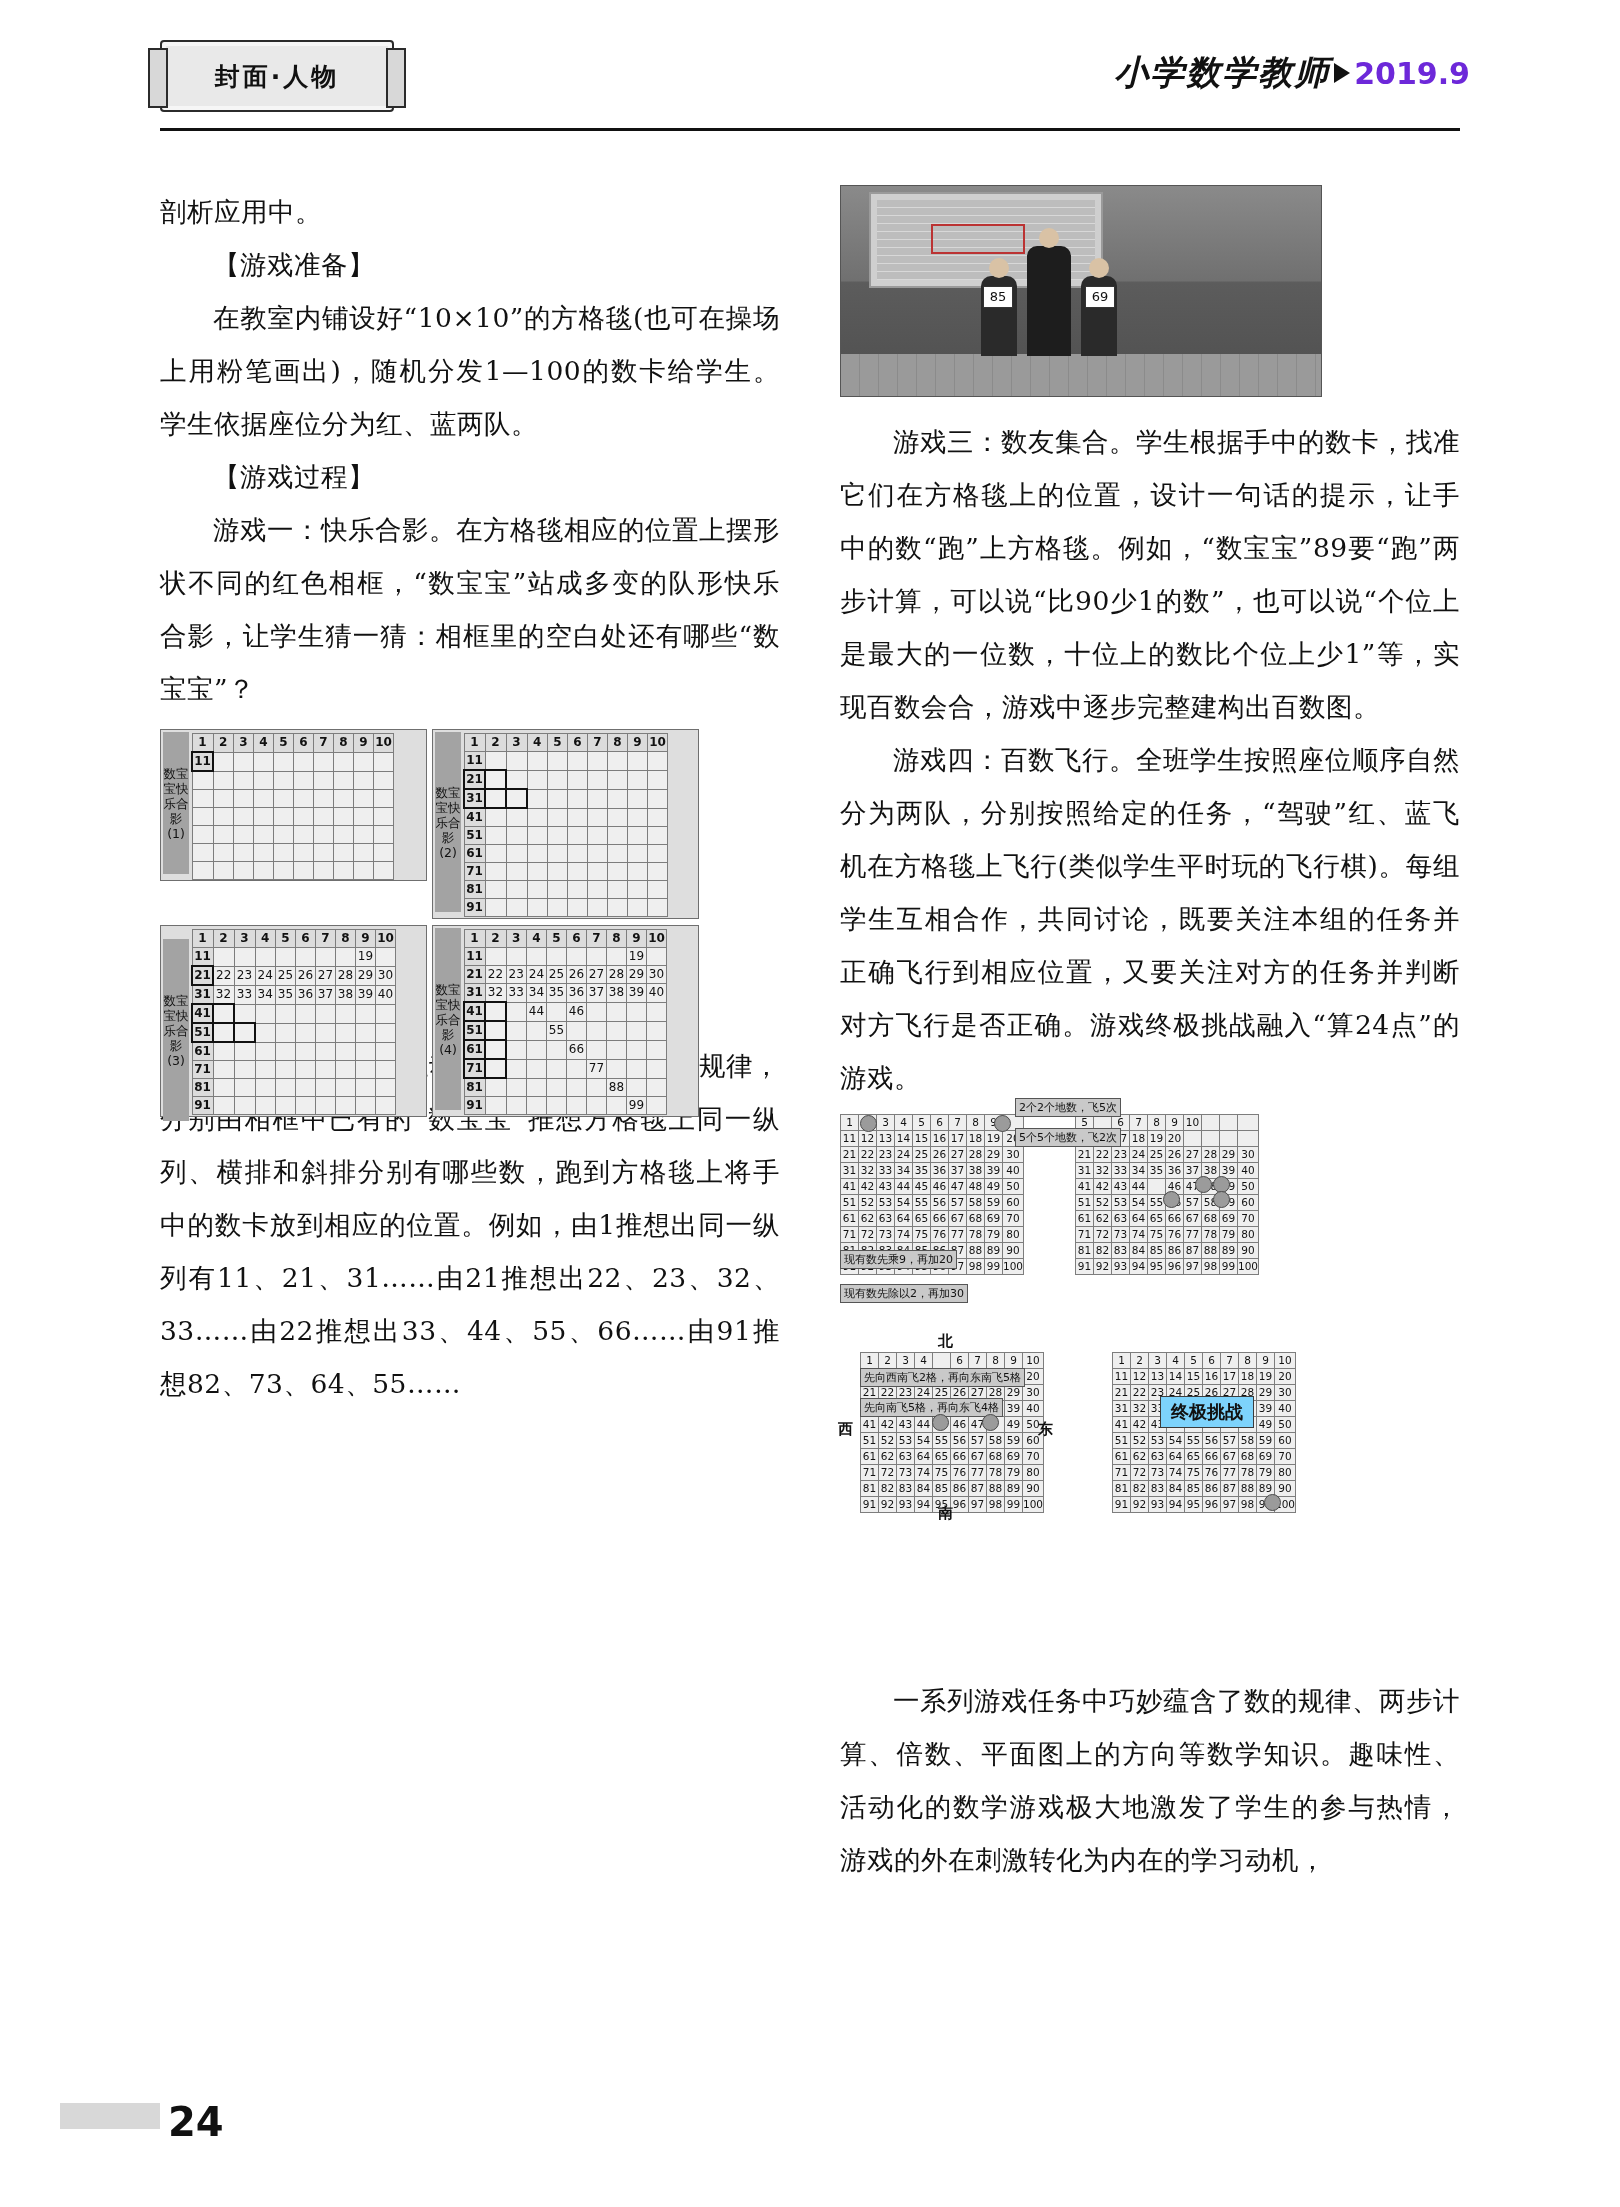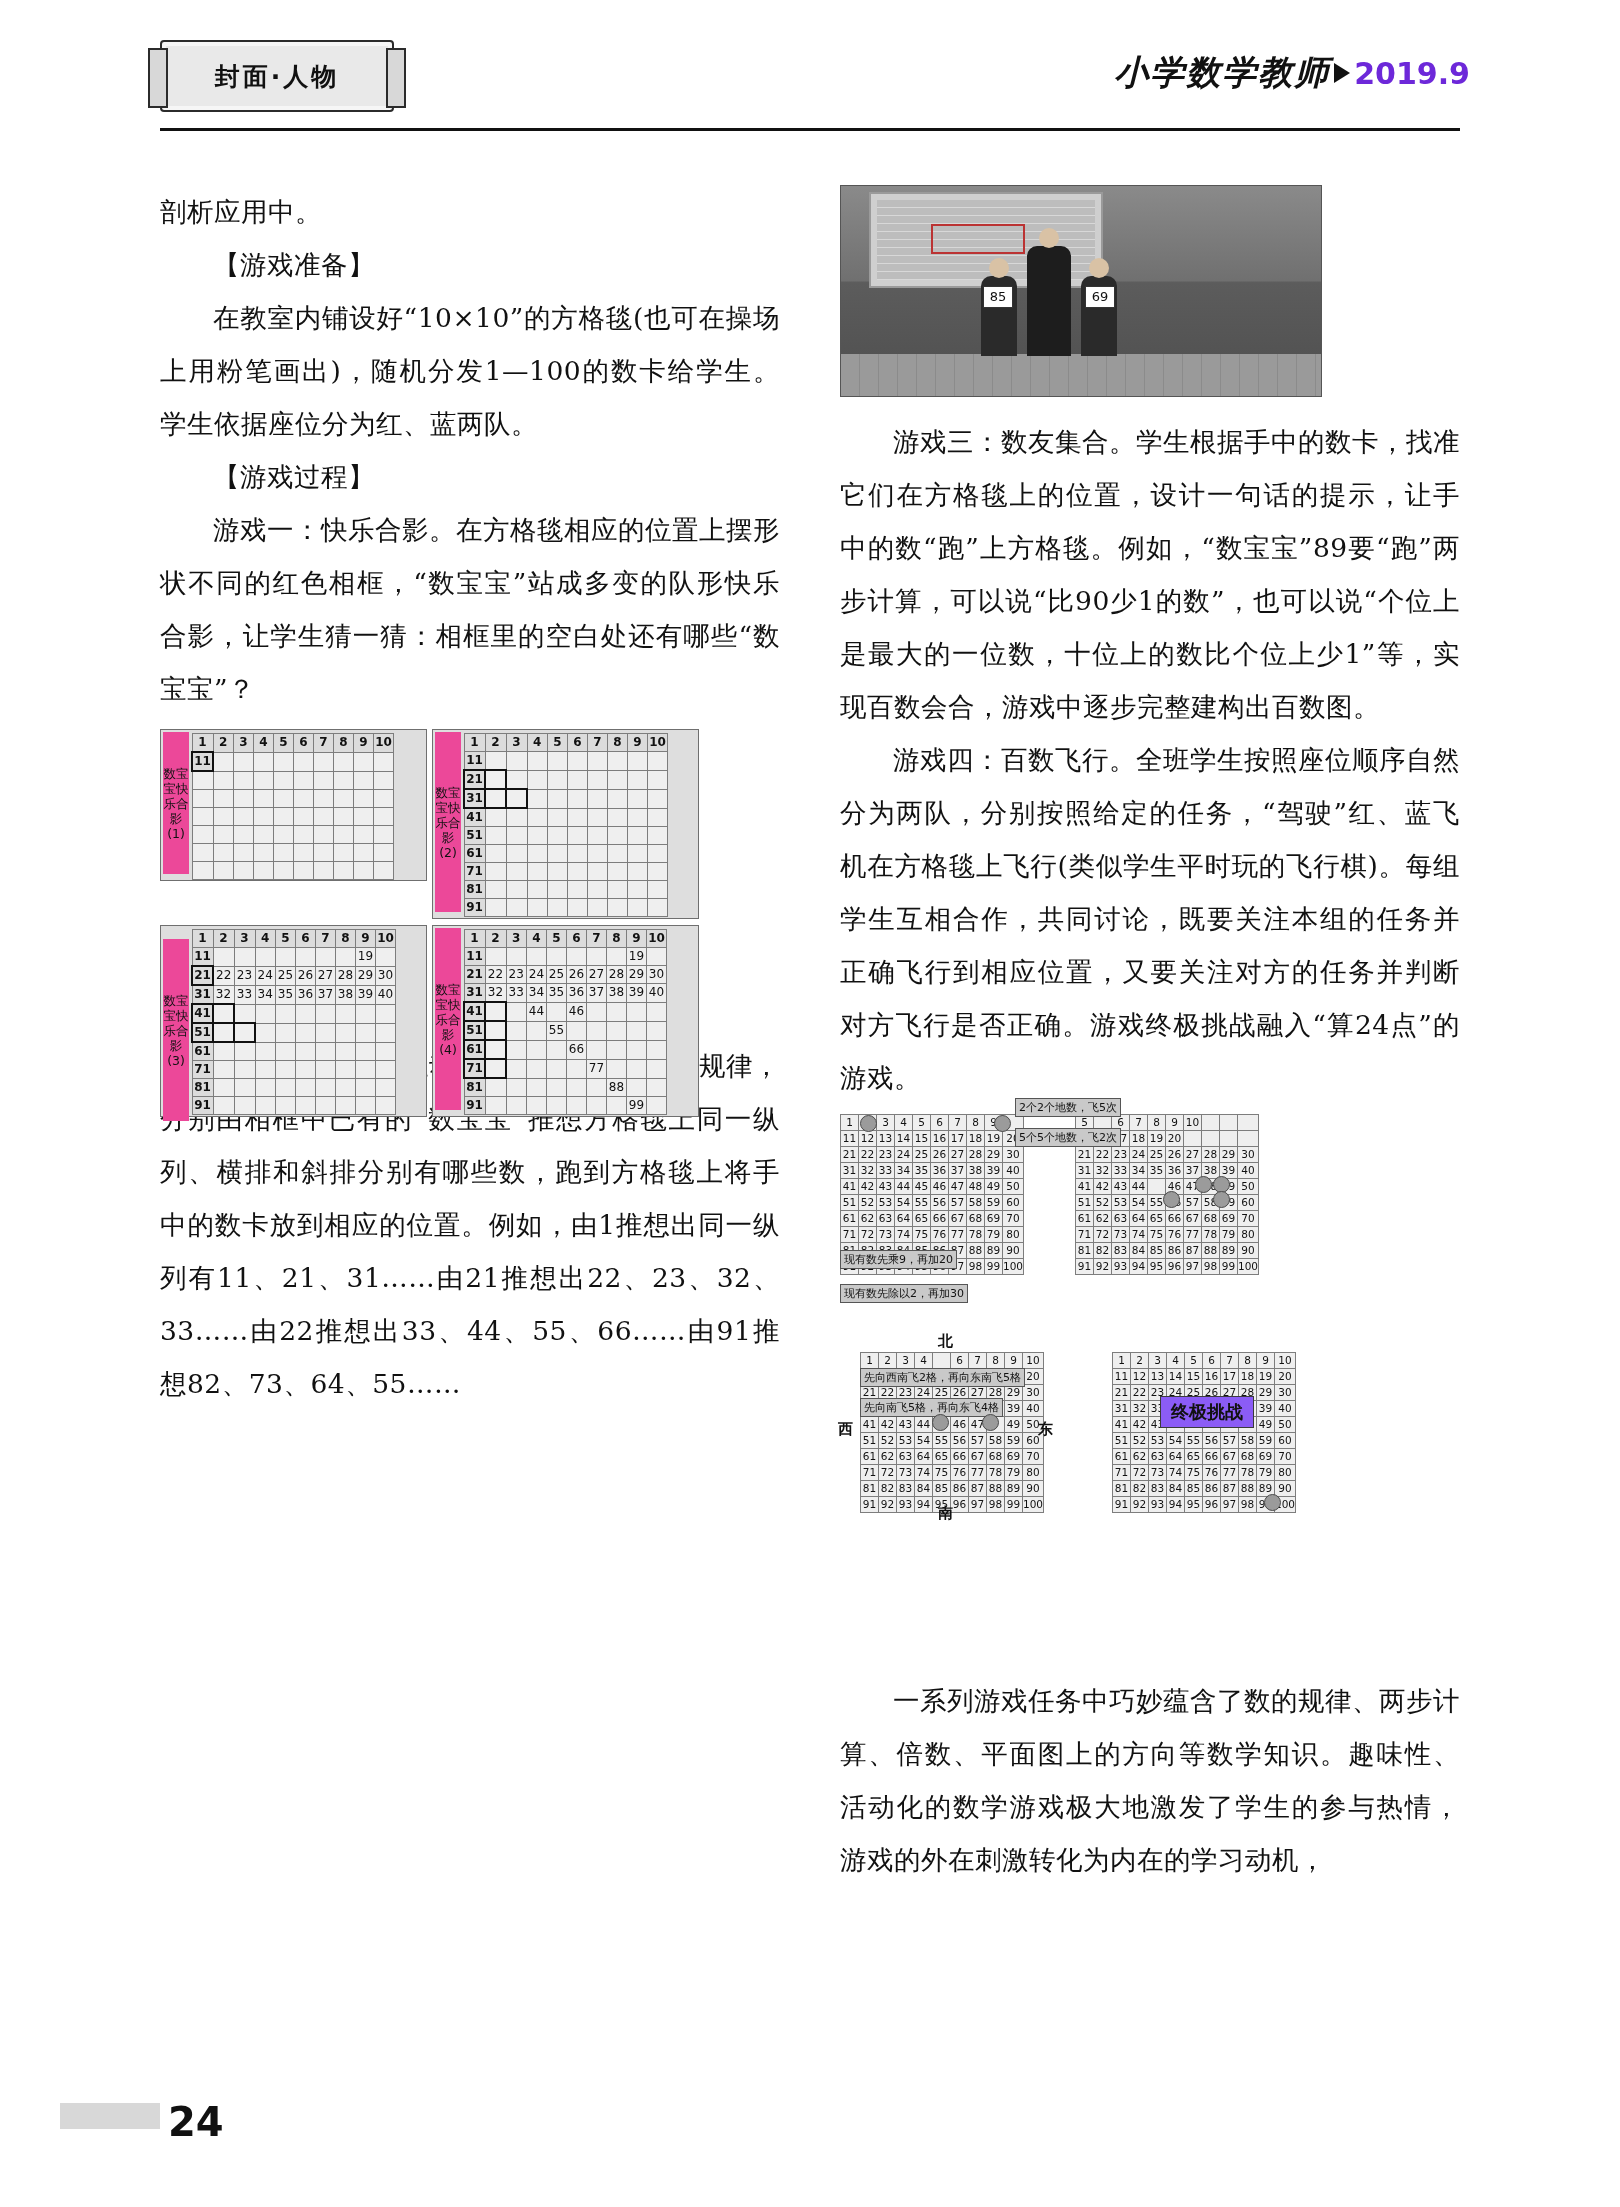--- a/index.html
+++ b/index.html
@@ -85,21 +85,21 @@
   .figwrap{position:relative;}
   .gridfig{
     position:absolute;
     background:#dedede;
     border:1px solid #6f6f6f;
     font-family:"DejaVu Sans", sans-serif;
   }
   .gridfig .label{
     position:absolute;left:2px;top:2px;width:26px;
     font-size:12.5px;line-height:15px;color:#111;text-align:center;
-    background:#ec4899;
+    background:#a3a3a3;
   }
   table.hg{border-collapse:collapse;position:absolute;}
   table.hg td{
     width:19px;height:17px;
     border:1px solid #7d7d7d;
     font-size:12px;line-height:17px;text-align:center;
     background:#efefef;color:#111;
     font-family:"DejaVu Sans", sans-serif;
     padding:0;
   }
@@ -113,21 +113,21 @@
   .tag{
     position:absolute;font-family:"DejaVu Sans",sans-serif;font-size:11px;
     background:#c9c9c9;border:1px solid #555;padding:1px 3px;white-space:nowrap;color:#111;
   }
   .chip{
     position:absolute;width:15px;height:15px;border-radius:50%;
     background:#9b9b9b;border:1px solid #4a4a4a;
   }
   .bigtag{
     position:absolute;font-family:"DejaVu Sans",sans-serif;font-weight:bold;
-    font-size:18px;background:#8b5cf6;color:#111;border:1px solid #3b3b3b;padding:3px 10px;
+    font-size:18px;background:#7dd3fc;color:#111;border:1px solid #3b3b3b;padding:3px 10px;
   }
   .dirlabel{position:absolute;font-family:"DejaVu Sans",sans-serif;font-size:15px;font-weight:bold;}
 
   
   .footbar{position:absolute;left:60px;bottom:78px;width:100px;height:26px;background:#d8d8d8;}
   .pageno{position:absolute;left:168px;bottom:62px;font-family:"DejaVu Sans",sans-serif;font-size:40px;font-weight:bold;color:#111;}
 </style>
 </head>
 <body>
 

